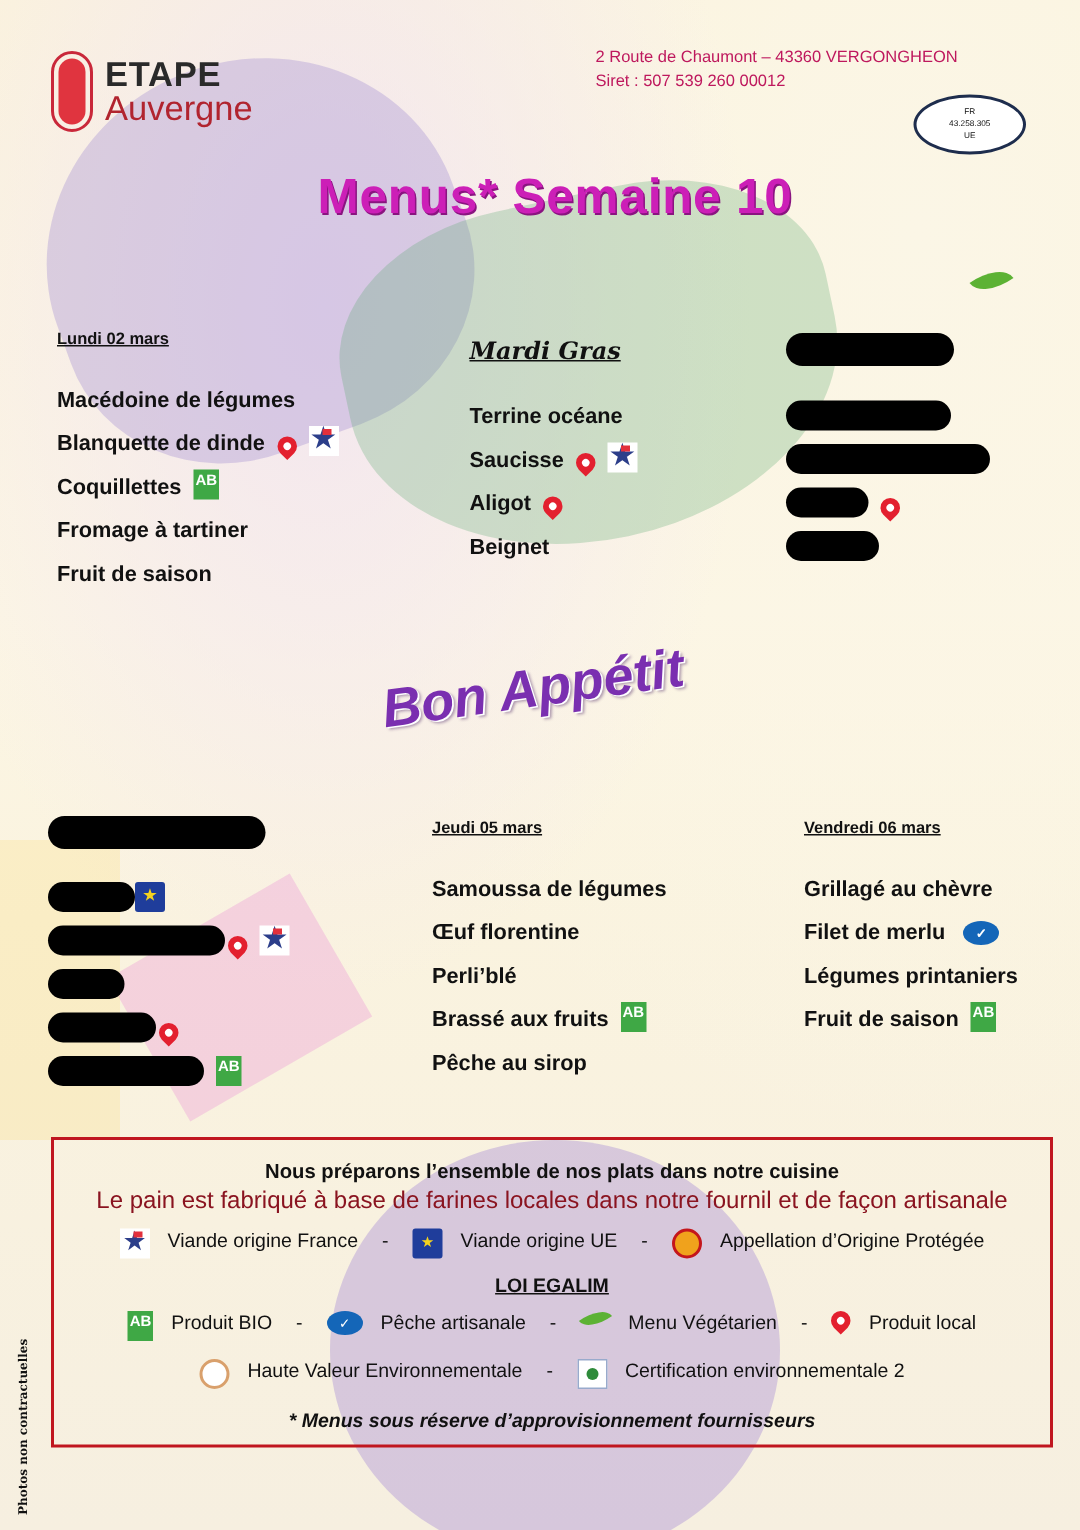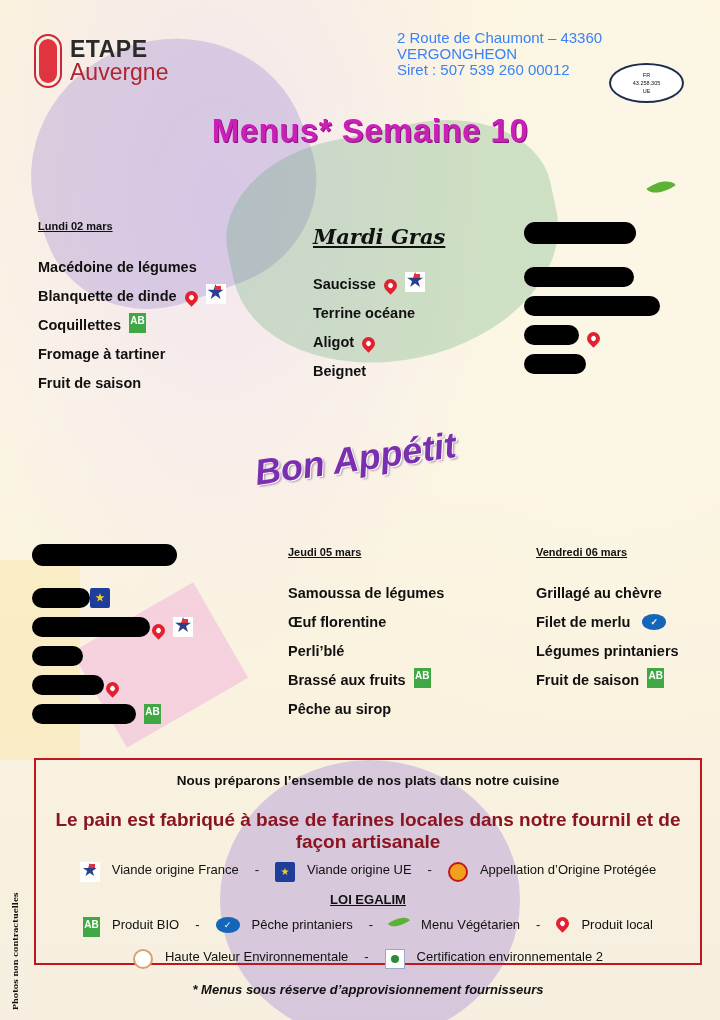--- a/index.html
+++ b/index.html
@@ -17,34 +17,34 @@
   .bg-pink { position:absolute; left:90px; top:610px; width:140px; height:110px; background:rgba(235,150,215,0.35); transform:rotate(-30deg); }
   .bg-yellow { position:absolute; left:0; top:560px; width:80px; height:200px; background:rgba(250,220,120,0.25); }
 
   .logo { position:absolute; left:34px; top:34px; display:flex; align-items:center; }
   .logo-mark { width:28px; height:54px; border:2px solid #c9283a; border-radius:14px; box-sizing:border-box; position:relative; margin-right:8px; }
   .logo-mark::after { content:""; position:absolute; left:3px; top:3px; right:3px; bottom:3px; border-radius:10px; background:#e0343f; }
   .logo-text { line-height:1; }
   .logo-l1 { font-size:23px; font-weight:bold; color:#2a2a2a; letter-spacing:0.5px; }
   .logo-l2 { font-size:23px; color:#b1242f; }
 
-  .address { position:absolute; left:397px; top:30px; font-size:15px; line-height:16px; color:#3b82f6; }
+  .address { position:absolute; left:397px; top:30px; font-size:11px; line-height:16px; color:#be185d; }
   .badge { position:absolute; left:609px; top:63px; width:75px; height:40px; border:2.5px solid #1e2d4d; border-radius:50%;
     box-sizing:border-box; font-size:5.5px; text-align:center; display:flex; flex-direction:column; justify-content:center; line-height:8px; background:#fff; }
 
   .title { position:absolute; left:0; width:740px; top:112px; text-align:center; font-size:33px; font-weight:bold;
     color:#cc1fb7; letter-spacing:0.5px; text-shadow:1px 1px 0 #8a1480; }
   .bon { position:absolute; left:254px; top:438px; font-size:36px; font-weight:bold; font-style:italic; color:#7a2fb0;
     transform:rotate(-8deg); text-shadow:1px 1px 0 #fff, 2px 2px 2px rgba(60,20,90,0.4); }
 
   .leaf { position:absolute; left:648px; top:180px; width:26px; height:14px; background:#5cb234; border-radius:0 100% 0 100%; transform:rotate(-35deg); }
 
   .day { position:absolute; font-size:14.5px; font-weight:bold; }
   .day-title { text-decoration:underline; margin-bottom:14px; font-size:11px; }
-  .day-title.script { font-family:"DejaVu Serif", serif; font-style:italic; font-size:21px; }
+  .day-title.script { font-family:"DejaVu Serif", serif; font-style:italic; font-size:16px; }
   .item { height:29px; display:flex; align-items:flex-end; white-space:nowrap; }
   .redact { height:20px; background:#000; border-radius:10px; }
   .redact-title { height:22px; background:#000; border-radius:11px; margin-bottom:14px; }
 
   .ico { display:inline-block; margin-left:8px; vertical-align:middle; flex:none; }
   .pin { width:13px; height:13px; background:#e3202f; border-radius:50% 50% 50% 0; transform:rotate(-45deg); position:relative; margin-top:-6px; }
   .pin::after { content:""; position:absolute; width:5px; height:5px; background:#fff; border-radius:50%; left:4px; top:4px; }
   .fr { width:20px; height:20px; background:#fff; position:relative; }
   .fr::before { content:"★"; position:absolute; left:2px; top:-3px; font-size:18px; color:#2c3e8a; }
   .fr::after { content:""; position:absolute; left:9px; top:2px; width:6px; height:4px; background:#e2303c; }
@@ -53,21 +53,21 @@
   .fish { width:24px; height:16px; border-radius:50%; background:#1466b8; color:#fff; font-size:9px; text-align:center; line-height:16px; }
   .aop { width:20px; height:20px; border-radius:50%; background:#f0a21c; border:2px solid #c4161c; box-sizing:border-box; }
   .hve { width:20px; height:20px; border-radius:50%; background:#fff; border:2px solid #d9a06c; box-sizing:border-box; }
   .ce2 { width:20px; height:20px; background:#fff; border:1px solid #9ac; box-sizing:border-box; position:relative; }
   .ce2::after { content:""; position:absolute; left:5px; top:5px; width:8px; height:8px; border-radius:50%; background:#2e8b3a; }
   .leaf-s { width:20px; height:10px; background:#5cb234; border-radius:0 100% 0 100%; transform:rotate(-35deg); }
 
   .info { position:absolute; left:34px; top:758px; width:668px; height:207px; border:2px solid #c0161f; box-sizing:border-box;
     text-align:center; font-size:13px; }
   .info .l1 { font-weight:bold; margin-top:13px; font-size:13.5px; }
-  .info .l2 { font-weight:bold; color:#8a1420; margin-top:21px; font-size:19px; }
+  .info .l2 { font-weight:normal; color:#8a1420; margin-top:4px; font-size:16px; }
   .legend-row { display:flex; justify-content:center; margin-top:9px; gap:6px; }
   .legend-row .ico { margin-left:0; margin-right:6px; }
   .sep { margin:0 10px; }
   .egalim { font-weight:bold; text-decoration:underline; margin-top:10px; }
   .note { font-weight:bold; font-style:italic; margin-top:13px; }
   .side { position:absolute; left:10px; top:1010px; transform:rotate(-90deg); transform-origin:left top; font-size:8px;
     font-weight:bold; font-family:"DejaVu Serif", serif; white-space:nowrap; }
 </style>
 </head>
 <body>
@@ -117,26 +117,26 @@
       <span>Fromage à tartiner</span>
     </div>
   <div class="item">
       <span>Fruit de saison</span>
     </div>
 </div>
 
 <div class="day" style="left:313px; top:224px;">
   <div class="day-title script">Mardi Gras</div>
   <div class="item">
+      <span>Terrine océane</span>
+    </div>
+  <div class="item">
       <span>Saucisse</span>
       <span class="ico pin"></span>
       <span class="ico fr"></span>
-    </div>
-  <div class="item">
-      <span>Terrine océane</span>
     </div>
   <div class="item">
       <span>Aligot</span>
       <span class="ico pin"></span>
     </div>
   <div class="item">
       <span>Beignet</span>
     </div>
 </div>
 
@@ -233,21 +233,21 @@
     <span class="sep">-</span>
     <span class="ico aop"></span>
     <span>Appellation d’Origine Protégée</span>
   </div>
   <div class="egalim">LOI EGALIM</div>
   <div class="legend-row" style="margin-top:10px;">
     <span class="ico ab">AB</span>
     <span>Produit BIO</span>
     <span class="sep">-</span>
     <span class="ico fish">✓</span>
-    <span>Pêche printaniers</span>
+    <span>Pêche artisanale</span>
     <span class="sep">-</span>
     <span class="ico leaf-s"></span>
     <span>Menu Végétarien</span>
     <span class="sep">-</span>
     <span class="ico pin" style="margin-top:0"></span>
     <span>Produit local</span>
   </div>
   <div class="legend-row" style="margin-top:12px;">
     <span class="ico hve"></span>
     <span>Haute Valeur Environnementale</span>

